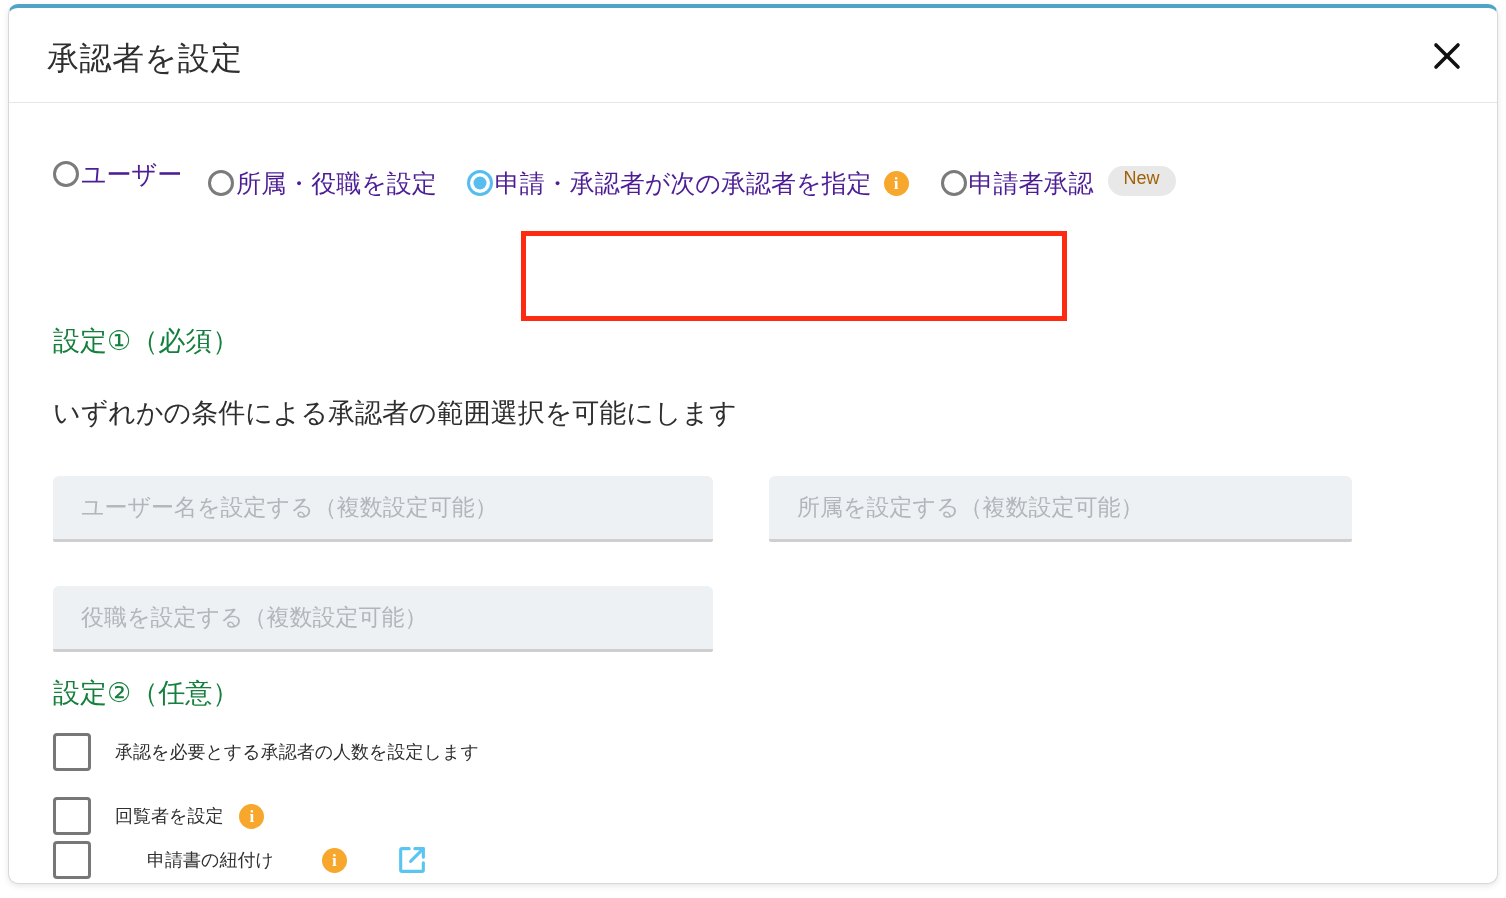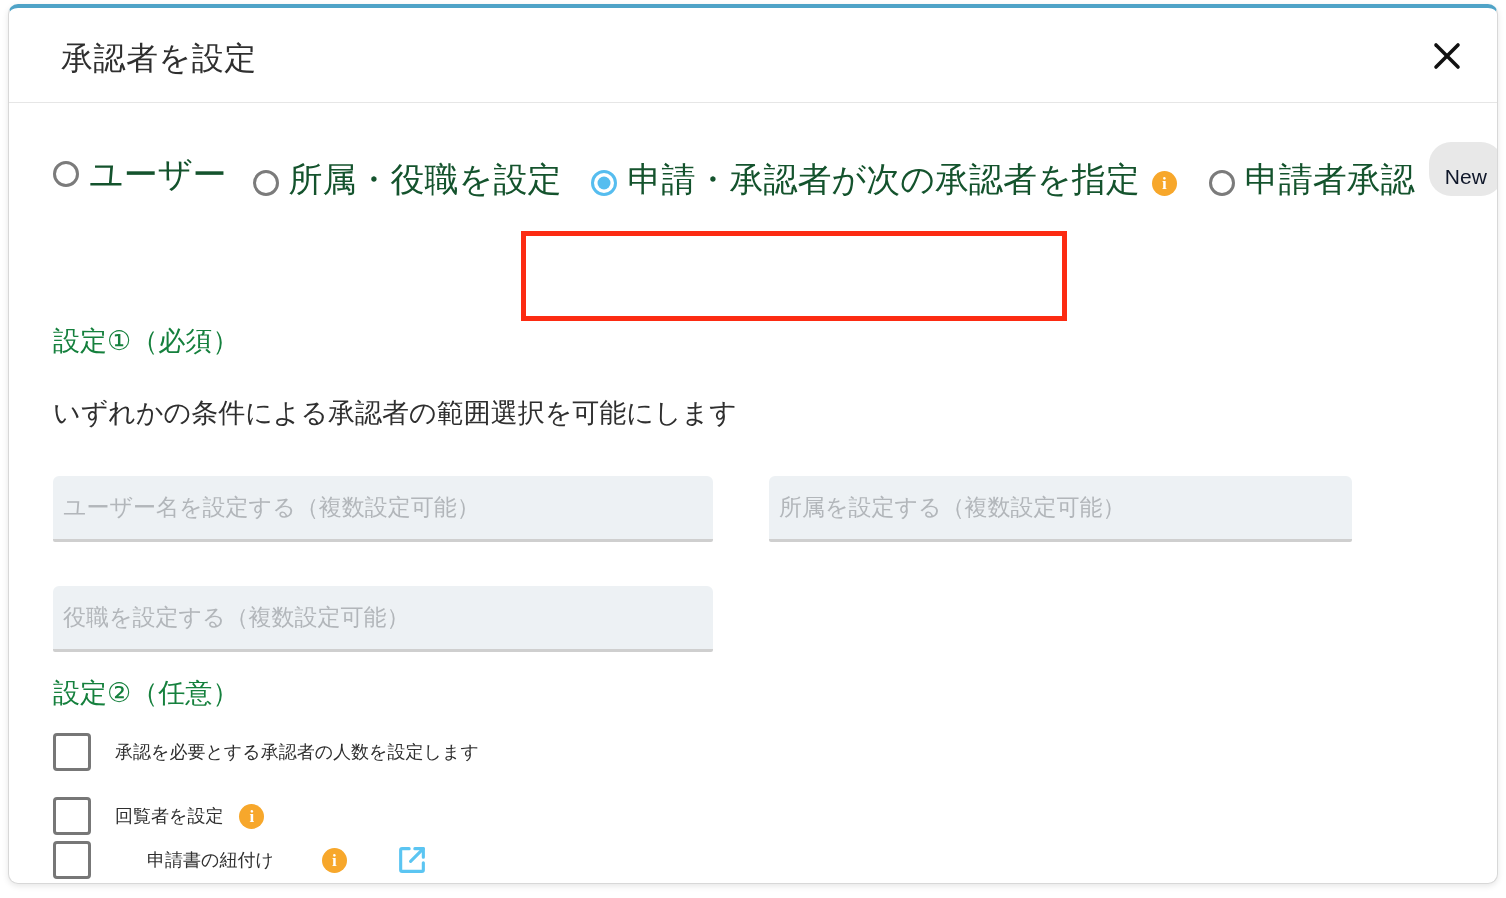--- a/index.html
+++ b/index.html
@@ -33,21 +33,21 @@
 
   
   .modal-header {
     position: relative;
     height: 95px;
     border-bottom: 1px solid #e6e6e6;
     box-sizing: border-box;
   }
   .modal-title {
     position: absolute;
-    left: 52px;
+    left: 38px;
     top: 29px;
     font-size: 32px;
     color: #2f2f2f;
     letter-spacing: 0.5px;
     white-space: nowrap;
   }
   .close-btn {
     position: absolute;
     right: 28px;
     top: 26px;
@@ -105,23 +105,23 @@
     position: absolute;
     left: 50%;
     top: 50%;
     transform: translate(-50%, -50%);
     width: 13px;
     height: 13px;
     border-radius: 50%;
     background: #56bdef;
   }
   .radio-label {
-    margin-left: 10px;
-    font-size: 34px;
-    color: #14532d;
+    margin-left: 2px;
+    font-size: 25px;
+    color: #4c1d95;
     line-height: 1;
   }
 
   
   .hl-box {
     position: absolute;
     left: 512px;
     top: 128px;
     width: 546px;
     height: 90px;
@@ -146,24 +146,24 @@
     flex: none;
     cursor: pointer;
     line-height: 1;
   }
   .radio-opt .info-icon { margin-left: 12px; }
 
   
   .new-badge {
     margin-left: 14px;
     background: #e8e8e8;
-    color: #0f172a;
-    font-size: 21px;
+    color: #a16207;
+    font-size: 18px;
     border-radius: 22px;
-    padding: 24px 16px 9px;
+    padding: 3px 16px 9px;
     line-height: 1;
     white-space: nowrap;
   }
 
   
   .section-title {
     position: absolute;
     font-size: 27px;
     color: #15803d;
     white-space: nowrap;
@@ -177,21 +177,21 @@
     position: absolute;
     height: 66px;
     background: #edf1f4;
     border: none;
     border-bottom: 3px solid #cfcfcf;
     border-radius: 6px 6px 2px 2px;
     box-sizing: border-box;
     font-family: "Liberation Sans", "DejaVu Sans", sans-serif;
     font-size: 23px;
     color: #5b5b5b;
-    padding: 0 10px;
+    padding: 0 28px;
     outline: none;
   }
   .field::placeholder { color: #b2b6ba; }
   #field-user { left: 44px;  top: 373px; width: 660px; }
   #field-dept { left: 760px; top: 373px; width: 583px; }
   #field-role { left: 44px;  top: 483px; width: 660px; }
 
   
   .check-row {
     position: absolute;

